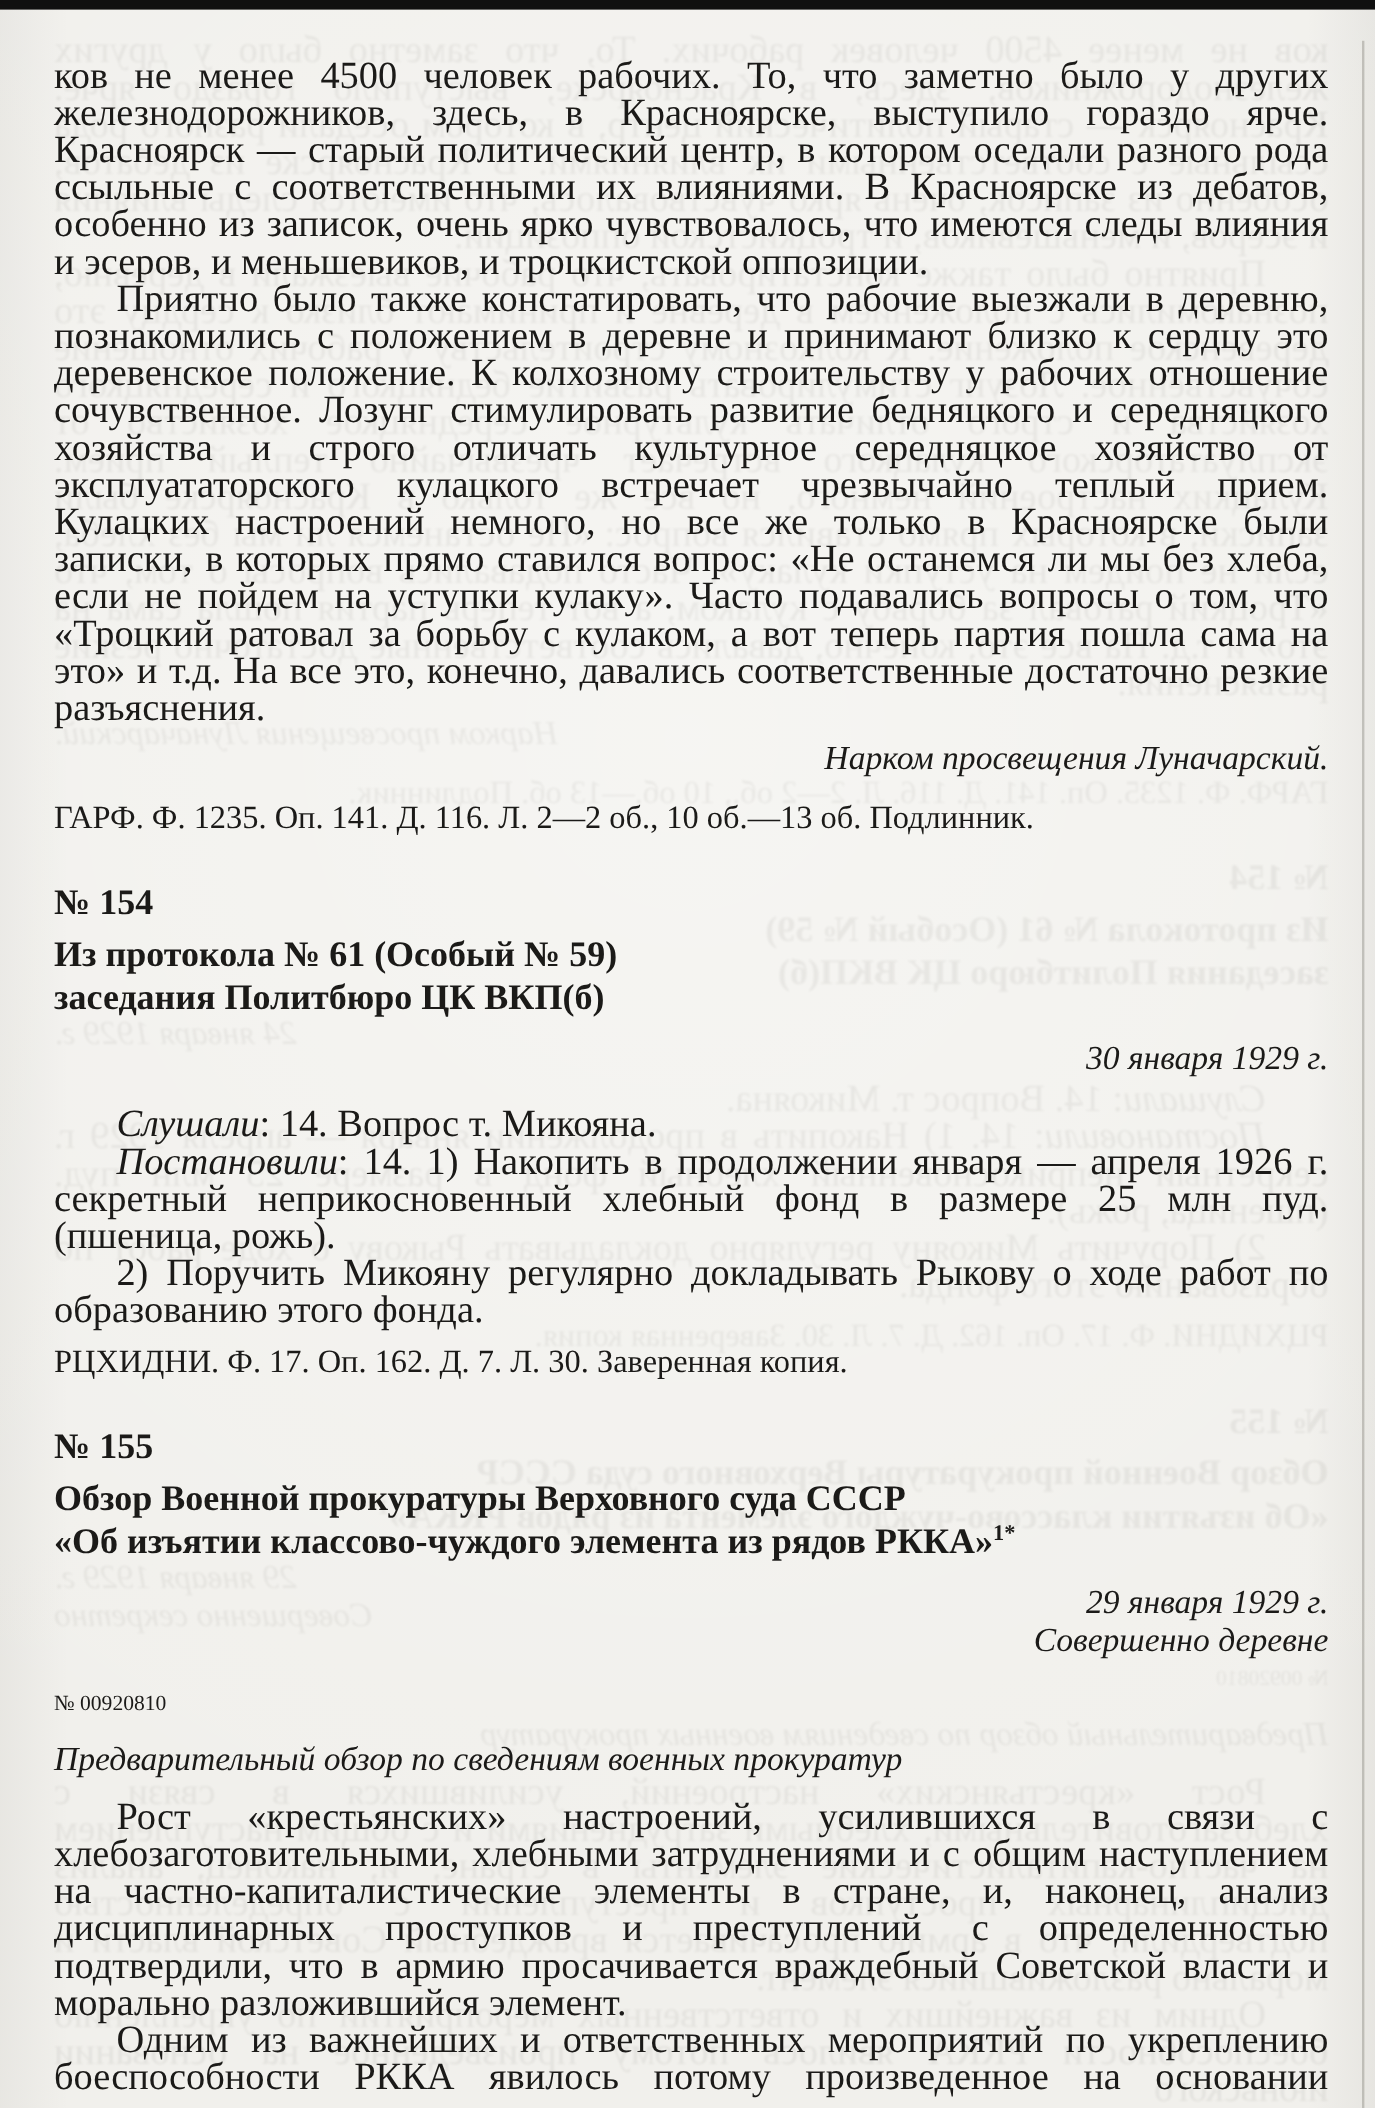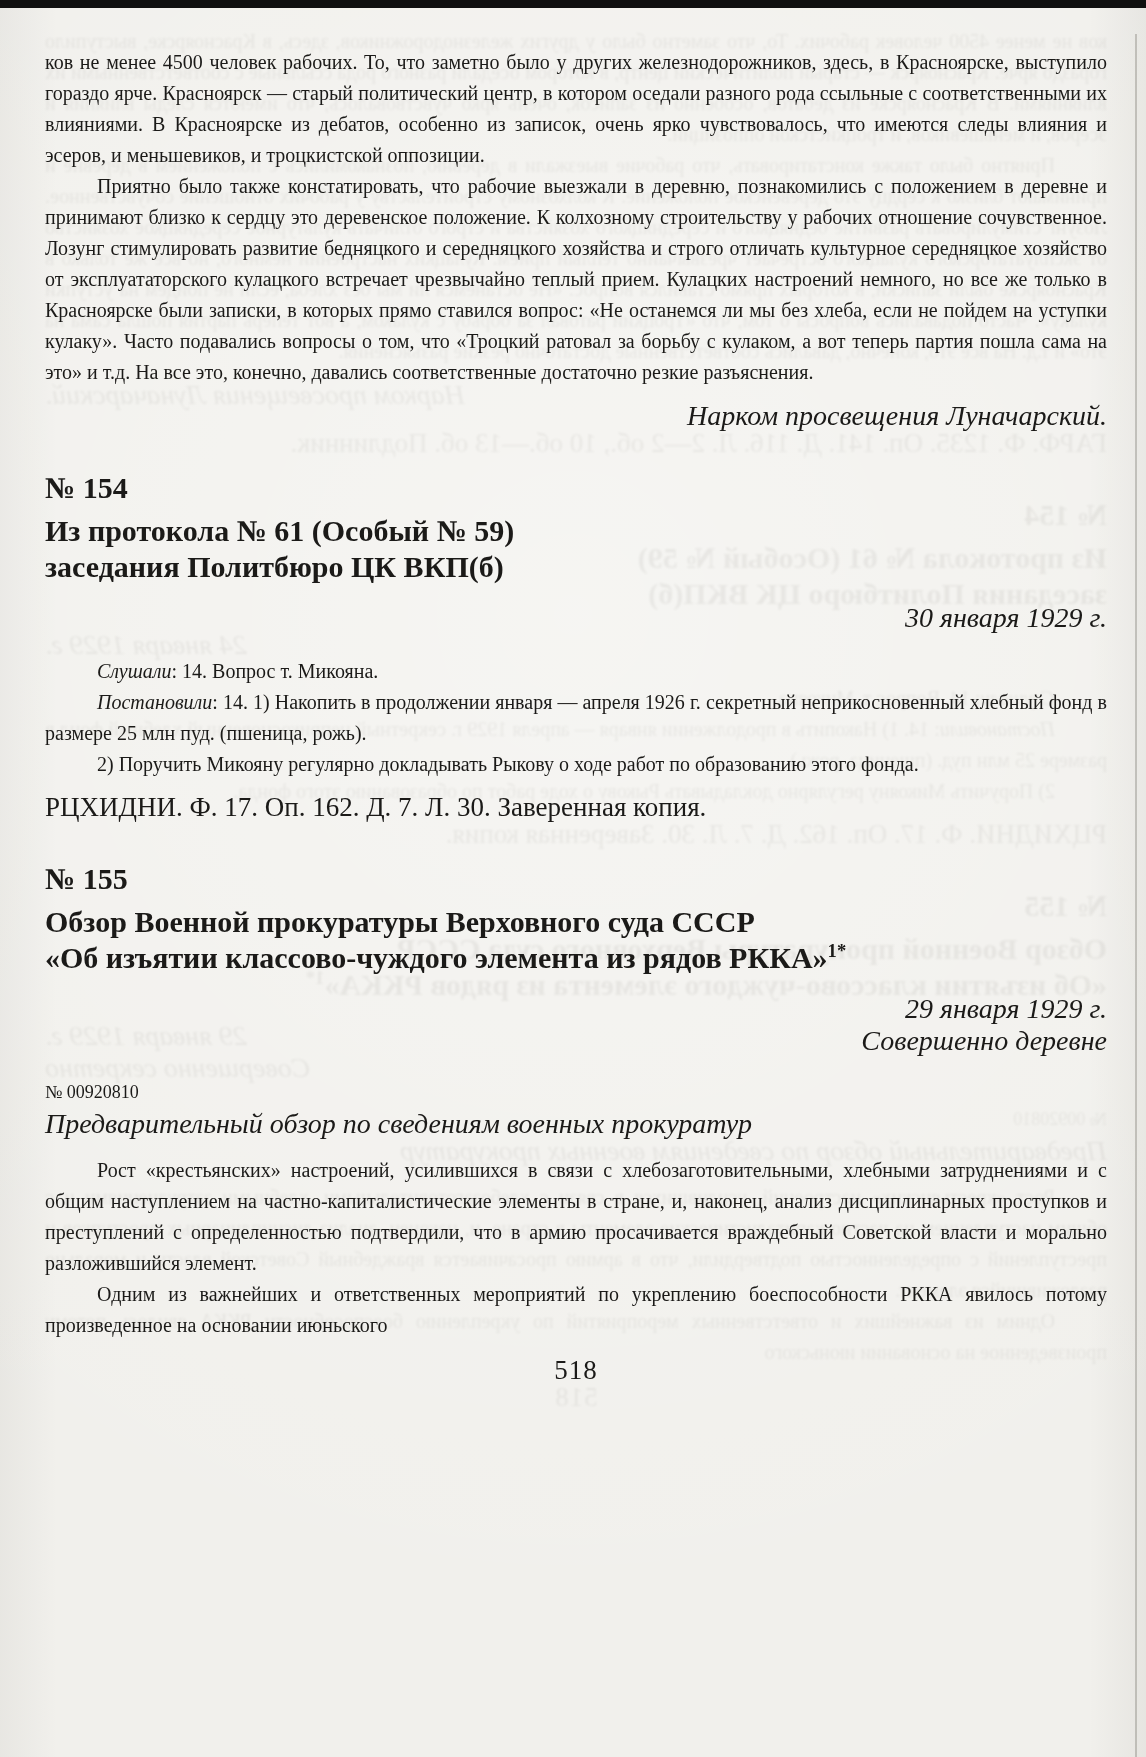--- a/index.html
+++ b/index.html
@@ -35,21 +35,21 @@
     filter: blur(1px);
     color: #4a463e;
     pointer-events: none;
     user-select: none;
   }
   .content {
     position: absolute; left: 45px; top: 47px; width: 1062px;
   }
   p, h2, h3 { margin: 0; padding: 0; }
   .body-text {
-    font-size: 20px; line-height: 31px;
+    font-size: 32px; line-height: 31px;
     text-align: justify;
   }
   .indent { text-indent: 52px; }
   .label-italic { font-style: italic; }
   .signature {
     font-size: 28px; line-height: 31px;
     font-style: italic; text-align: right;
     margin-top: 12px;
   }
   .archive {
@@ -75,20 +75,21 @@
     font-size: 28px; line-height: 33px;
     font-style: italic; text-align: right;
   }
   .doc-ref {
     font-size: 18px; line-height: 31px;
     margin-top: 20px;
   }
   .subtitle {
     font-size: 28px; line-height: 31px;
     font-style: italic;
+    margin-top: 16px;
   }
   .mt-para { margin-top: 16px; }
   .mt-sl { margin-top: 23px; }
   sup.fn {
     font-size: 0.62em; font-weight: bold;
     vertical-align: super; line-height: 0;
   }
   .page-number {
     font-size: 27px; line-height: 30px;
     text-align: center;
@@ -135,20 +136,21 @@
 
     <p class="page-number">518</p>
   </div>
     </div>
 
   <div class="content" id="content">
 
     <p class="body-text">ков не менее 4500 человек рабочих. То, что заметно было у других железнодорожников, здесь, в Красноярске, выступило гораздо ярче. Красноярск — старый политический центр, в котором оседали разного рода ссыльные с соответственными их влияниями. В Красноярске из дебатов, особенно из записок, очень ярко чувствовалось, что имеются следы влияния и эсеров, и меньшевиков, и троцкистской оппозиции.</p>
     <p class="body-text indent">Приятно было также констатировать, что рабочие выезжали в деревню, познакомились с положением в деревне и принимают близко к сердцу это деревенское положение. К колхозному строительству у рабочих отношение сочувственное. Лозунг стимулировать развитие бедняцкого и середняцкого хозяйства и строго отличать культурное середняцкое хозяйство от эксплуататорского кулацкого встречает чрезвычайно теплый прием. Кулацких настроений немного, но все же только в Красноярске были записки, в которых прямо ставился вопрос: «Не останемся ли мы без хлеба, если не пойдем на уступки кулаку». Часто подавались вопросы о том, что «Троцкий ратовал за борьбу с кулаком, а вот теперь партия пошла сама на это» и т.д. На все это, конечно, давались соответственные достаточно резкие разъяснения.</p>
     <p class="signature">Нарком просвещения Луначарский.</p>
+    <p class="archive">ГАРФ. Ф. 1235. Оп. 141. Д. 116. Л. 2—2 об., 10 об.—13 об. Подлинник.</p>
 
     <h2 class="doc-number">№ 154</h2>
     <h3 class="doc-title">
       <span class="t-line">Из протокола № 61 (Особый № 59)</span>
       <span class="t-line">заседания Политбюро ЦК ВКП(б)</span>
     </h3>
     <p class="date-line">30 января 1929 г.</p>
     <p class="body-text indent mt-sl"><span class="label-italic">Слушали</span><span>: 14. Вопрос т. Микояна.</span></p>
     <p class="body-text indent"><span class="label-italic">Постановили</span><span>: 14. 1) Накопить в продолжении января — апреля 1926 г. секретный неприкосновенный хлебный фонд в размере 25 млн пуд. (пшеница, рожь).</span></p>
     <p class="body-text indent">2) Поручить Микояну регулярно докладывать Рыкову о ходе работ по образованию этого фонда.</p>

